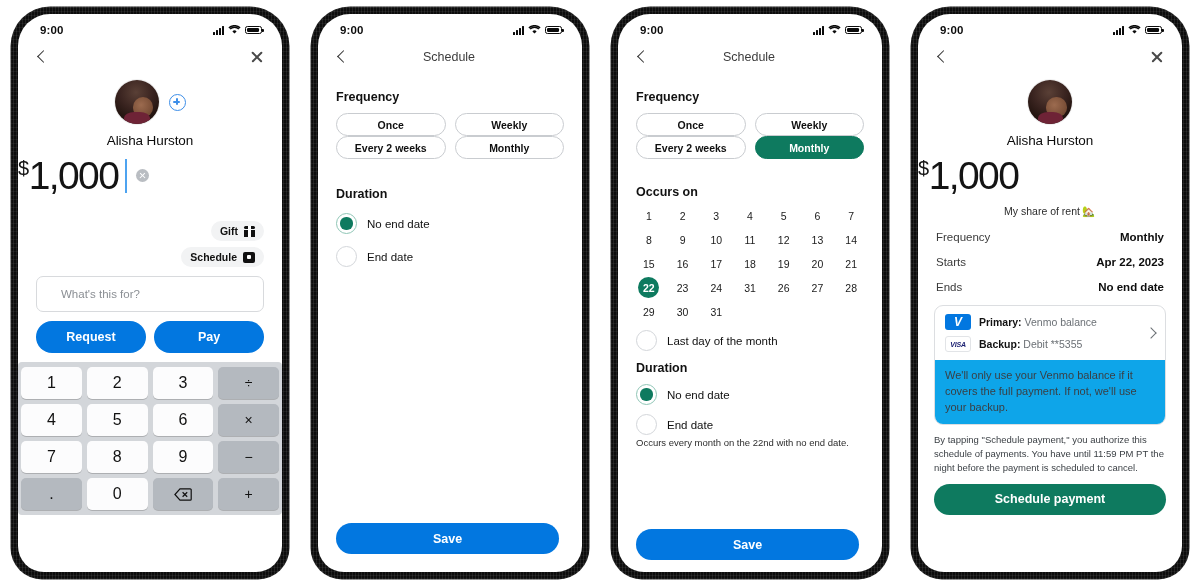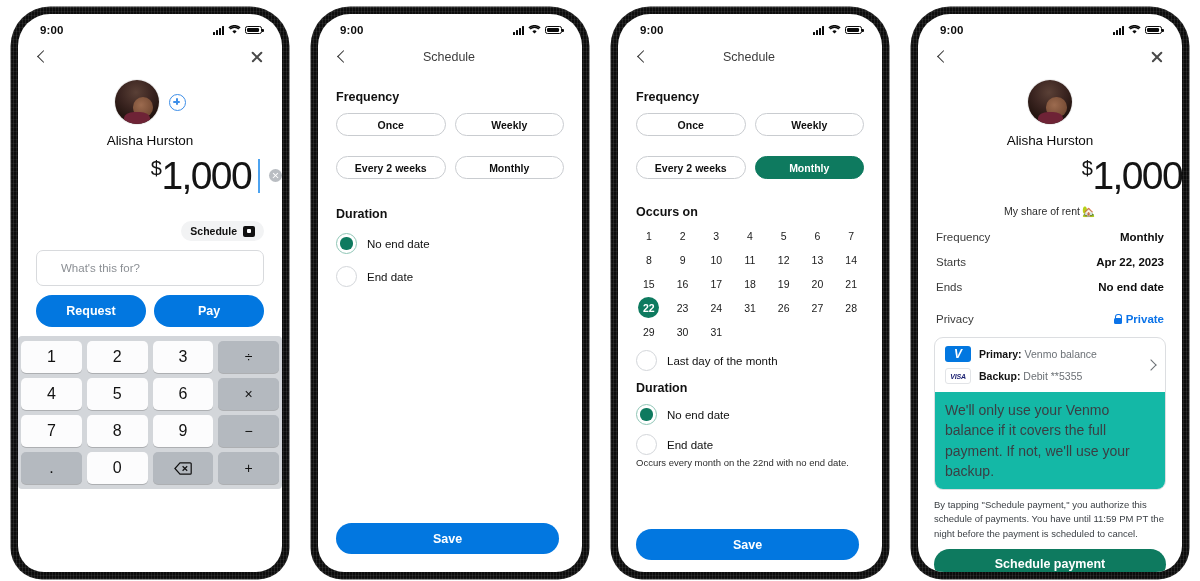--- a/index.html
+++ b/index.html
@@ -105,21 +105,21 @@
     width: 17px; height: 17px; border-radius: 50%; border: 1.4px solid #3d8ee8;
     position: relative; cursor: pointer;
   }
   .add-btn::before,.add-btn::after{
     content:""; position:absolute; background:#3d8ee8; border-radius:1px;
   }
   .add-btn::before{left:3.4px; top:6.8px; width:7.2px; height:1.5px;}
   .add-btn::after{left:6.8px; top:3.4px; width:1.5px; height:7.2px;}
   .pname { font-size: 13.5px; color: #0b0b0b; margin-top: 9px; letter-spacing:-.1px;}
   .amount-row {
-    display:flex; align-items:flex-start; justify-content:flex-end; gap:6px;
+    display:flex; align-items:flex-start; justify-content:flex-start; gap:6px;
     margin-top: 8px; position: relative;
   }
   .amt { font-size: 39px; color: #141414; letter-spacing: -1.6px; line-height: 1; font-weight: 400;}
   .amt .cur { font-size: 20px; vertical-align: super; letter-spacing:-.5px;}
   .caret { width:2px; height:34px; background:#4da3f0; margin-left:1px; align-self:center;}
   .clear-x {
     width: 13px; height: 13px; border-radius: 50%; background: #b9bdc2;
     position: relative; align-self: center; margin-left: 3px; cursor:pointer;
   }
   .clear-x::before,.clear-x::after{
@@ -167,21 +167,21 @@
     box-shadow: 0 1px 0 rgba(0,0,0,.18);
   }
   .key.op { background:#b4b9bf; font-size:14px; }
   .key.dot { background:#b4b9bf; font-size:16px; }
   .del-ico{
     width:18px;height:13px;position:relative;
   }
   .del-ico svg{display:block}
   
   .sec-title { font-size:12.5px; font-weight:700; color:#111; padding: 0 18px; margin-top: 10px; }
-  .freq-grid { display:grid; grid-template-columns: 1fr 1fr; gap: 20px 9px; padding: 9px 18px 12px; }
+  .freq-grid { display:grid; grid-template-columns: 1fr 1fr; gap: 0 9px; padding: 9px 18px 12px; }
   .freq-pill {
     height: 23px; border-radius: 14px; border:1px solid #c9ccd0; background:#fff;
     display:flex; align-items:center; justify-content:center;
     font-size:10.5px; font-weight:700; color:#0f0f0f; cursor:pointer;
   }
   .freq-pill.on { background: var(--green,#0e7a5f); border-color: var(--green,#0e7a5f); color:#fff; }
   .radio-row { display:flex; align-items:center; gap:10px; padding: 0 18px; margin-top: 12px; cursor:pointer;}
   .radio { width:21px; height:21px; border-radius:50%; border:1.4px solid #d3d6da; background:#fff; position:relative; flex:0 0 auto;}
   .radio.on { border-color:#8fc6b6; }
   .radio.on::after{content:"";position:absolute;left:3.4px;top:3.4px;width:12.2px;height:12.2px;border-radius:50%;background:var(--green,#0e7a5f);}
@@ -217,21 +217,21 @@
     display:flex;align-items:center;justify-content:center;font-size:12px;font-weight:700;font-style:italic;
   }
   .pm-badge-visa {
     width:26px;height:16px;border-radius:3px;background:#fff;border:1px solid #e2e4e7;
     display:flex;align-items:center;justify-content:center;font-size:7px;font-weight:700;font-style:italic;color:#1a1f71;letter-spacing:-.2px;
   }
   .pm-txt { font-size:10.5px; color:#6b7075;}
   .pm-txt b { color:#121212; font-weight:700;}
   .pm-chev { width:9px;height:9px; position:relative; margin-left:4px;}
   .pm-chev::before{content:"";position:absolute;left:1px;top:0.5px;width:7px;height:7px;border-right:1.6px solid #6b7075;border-top:1.6px solid #6b7075;transform:rotate(45deg);}
-  .pm-foot { background:#14b8a6; padding: 8px 10px; font-size:14px; color:#3a3f44; line-height:1.45;}
+  .pm-foot { background:#0ea5e9; padding: 8px 10px; font-size:11px; color:#3a3f44; line-height:1.45;}
   .legal { padding: 8px 16px 0; font-size:9.5px; color:#3a3f44; line-height:1.5;}
   .sched-btn {
     margin: 8px 16px 0; height: 31px; border-radius: 18px; background: var(--green,#0e7a5f);
     color:#fff; font-size:12.5px; font-weight:700; display:flex; align-items:center; justify-content:center; cursor:pointer;
   }
 </style>
 </head>
 <body>
 
 <div class="stage">
@@ -275,20 +275,28 @@
         </div>
         <div class="pname">Alisha Hurston</div>
         <div class="amount-row">
           <div class="amt"><span class="cur">$</span><span>1,000</span></div>
           <div class="caret"></div>
           <div class="clear-x"></div>
         </div>
       </div>
 
       <div class="chips" style="margin-top:26px">
+        <div class="chip-row">
+          <div class="chip">
+            <span>Gift</span>
+            <span class="gift-ico">
+                <span class="gift-bow"></span>
+              </span>
+          </div>
+        </div>
         <div class="chip-row" style="margin-top:6px">
           <div class="chip">
             <span>Schedule</span>
             <span class="cal-ico"></span>
           </div>
         </div>
       </div>
 
       <div class="note-field" title="What's this for?">
         <span>What's this for?</span>
@@ -586,27 +594,20 @@
       </div>
       <div class="kv">
         <div class="k">Starts</div>
         <div class="v">Apr 22, 2023</div>
       </div>
       <div class="kv">
         <div class="k">Ends</div>
         <div class="v">No end date</div>
       </div>
 
-      <div class="kv" style="margin-top:20px">
-        <div class="k">Privacy</div>
-        <div class="v priv">
-          <span class="lock"></span>
-          <span>Private</span>
-        </div>
-      </div>
 
       <div class="pm-card">
         <div class="pm-top">
           <div class="pm-lines">
             <div class="pm-line">
               <span class="pm-badge-v">V</span>
               <span class="pm-txt"><b>Primary:</b> <span>Venmo balance</span></span>
             </div>
             <div class="pm-line">
               <span class="pm-badge-visa">VISA</span>

